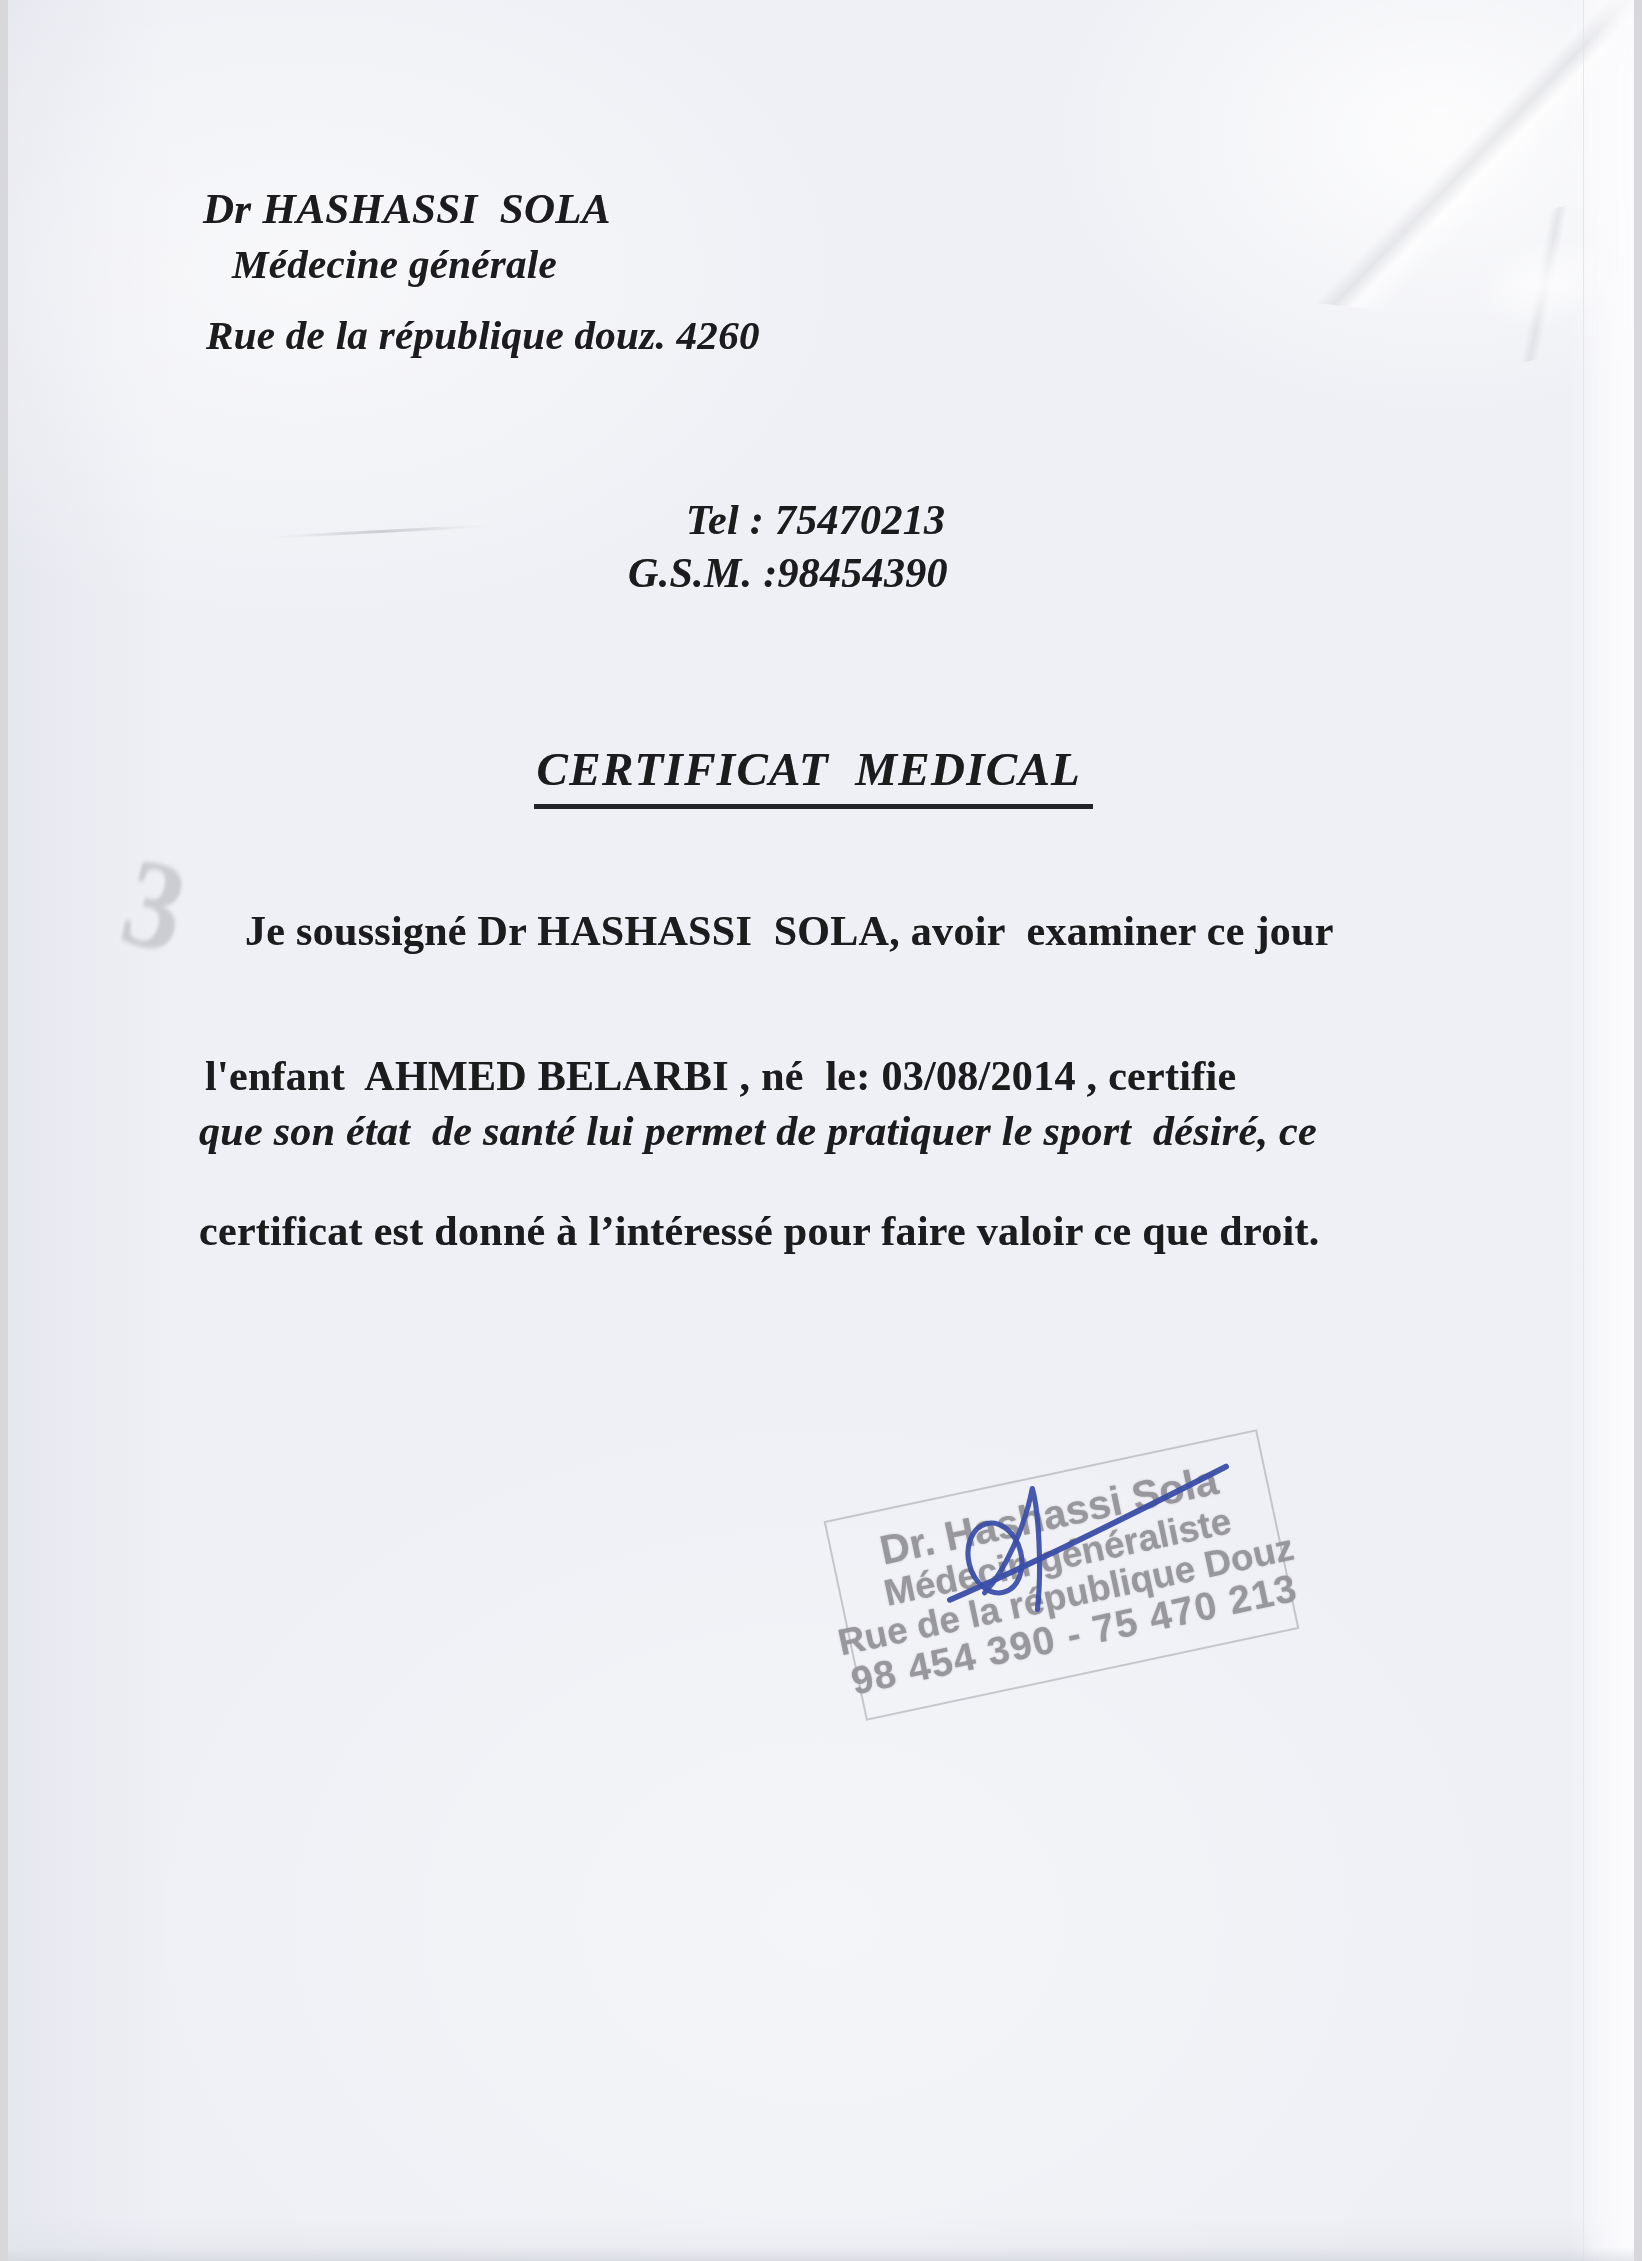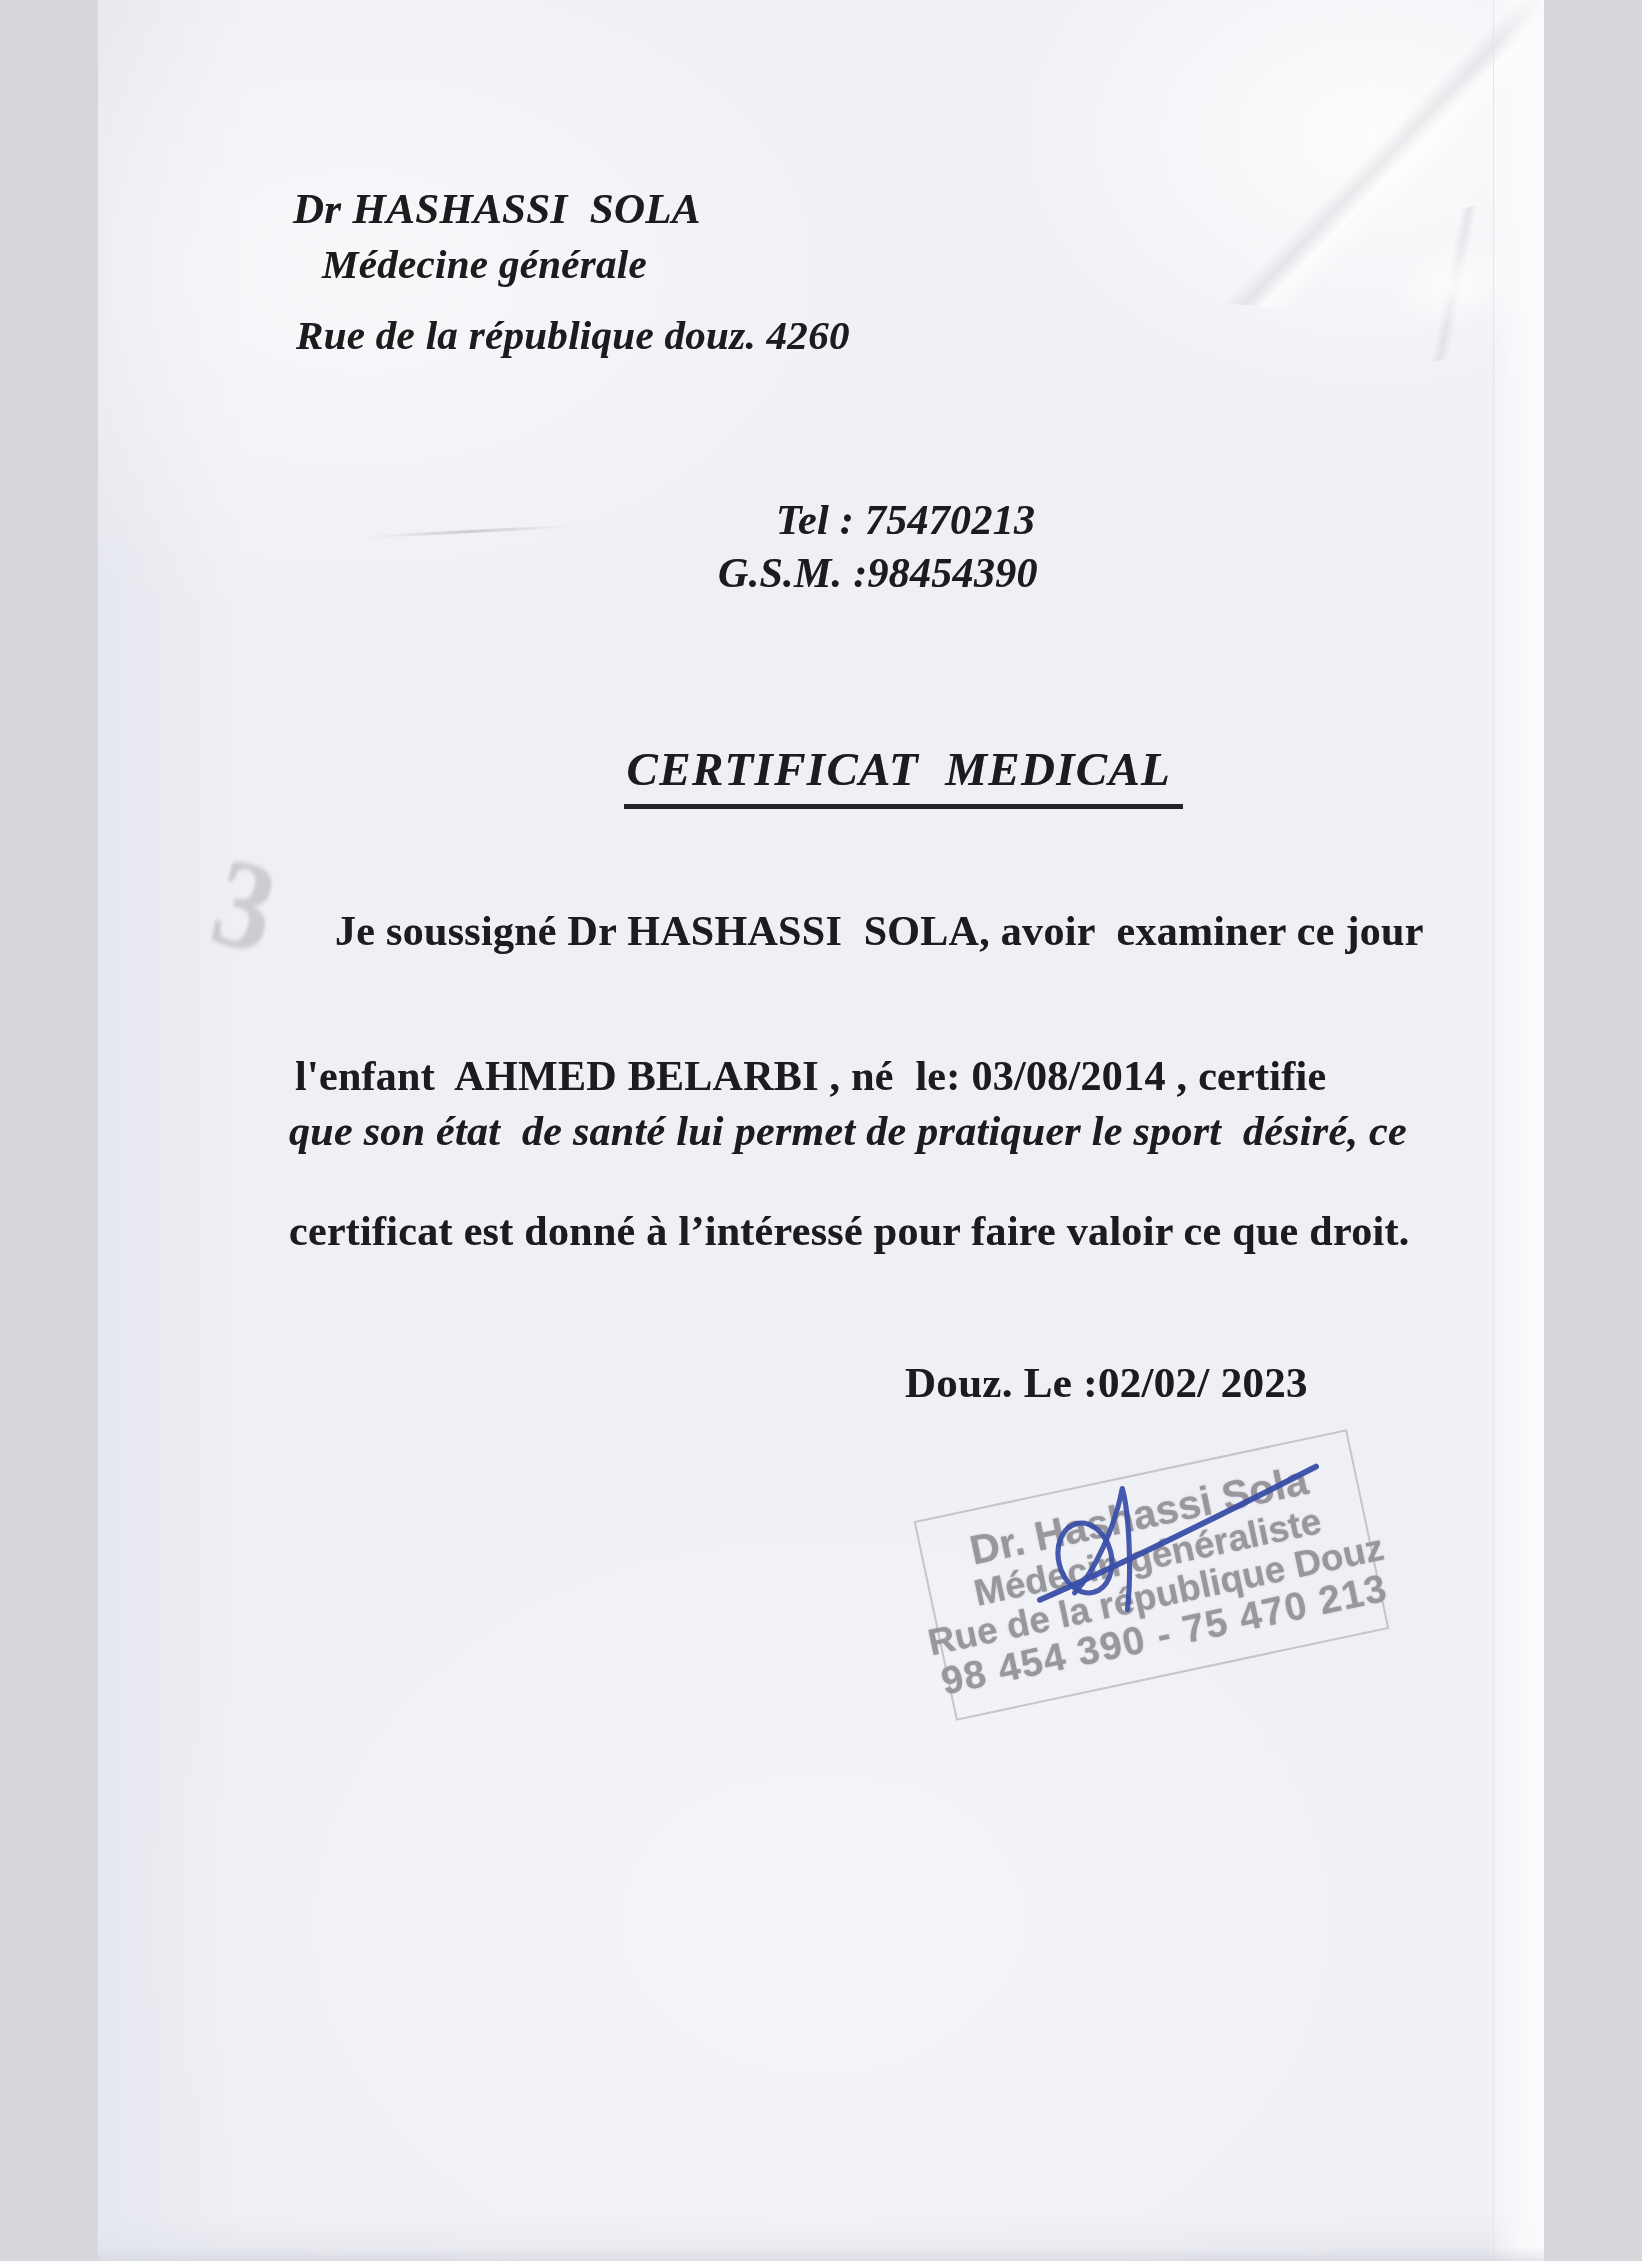--- a/index.html
+++ b/index.html
@@ -1,18 +1,18 @@
 <!DOCTYPE html>
 <html style="font-size:10.3px"><head>
 <meta charset="utf-8">
 <style>
   html, body { margin: 0; padding: 0; background: #d8d8dc; }
   .page {
     position: relative;
-    width: 1446px;
+    width: 1626px;
     height: 2261px;
     margin: 0 auto;
     overflow: hidden;
     background-color: #eff0f5;
     background-image:
       radial-gradient(902px 580px at 18% 12%, rgba(255,255,255,0.55), rgba(255,255,255,0) 62%),
       radial-gradient(709px 515px at 88% 6%, rgba(255,255,255,0.85), rgba(255,255,255,0) 55%),
       radial-gradient(1031px 773px at 50% 85%, rgba(255,255,255,0.35), rgba(255,255,255,0) 70%),
       linear-gradient(to right, rgba(223,225,234,0.55), rgba(240,241,246,0) 10%),
       linear-gradient(to left, rgba(252,252,254,0.95), rgba(252,252,254,0) 4%),
@@ -137,21 +137,20 @@
 
   <div class="txt it cert-title">CERTIFICAT  MEDICAL</div>
 
   <div>
     <div class="txt body-line-1">Je soussigné Dr HASHASSI  SOLA, avoir  examiner ce jour</div>
     <div class="txt body-line-2">l'enfant  AHMED BELARBI , né  le: 03/08/2014 , certifie</div>
     <div class="txt body-line-3">que son état  de santé lui permet de pratiquer le sport  désiré, ce</div>
     <div class="txt body-line-4">certificat est donné à l’intéressé pour faire valoir ce que droit.</div>
   </div>
 
-  <div class="txt date-line">Douz. Le :02/02/ 2023</div>
 
   <div class="stamp">
     <div class="s1">Dr. Hashassi Sola</div>
     <div class="s2">Médecin généraliste</div>
     <div class="s3">Rue de la république Douz</div>
     <div class="s4">98 454 390 - 75 470 213</div>
   </div>
 
   <svg class="signature" viewBox="1400 2230 550 320" fill="none" stroke-linecap="round" stroke-linejoin="round">
     <ellipse cx="1532" cy="2418" rx="41" ry="55" transform="rotate(-14 1532 2418)" stroke-width="8" opacity="0.93" stroke="#3a4da8"></ellipse>

